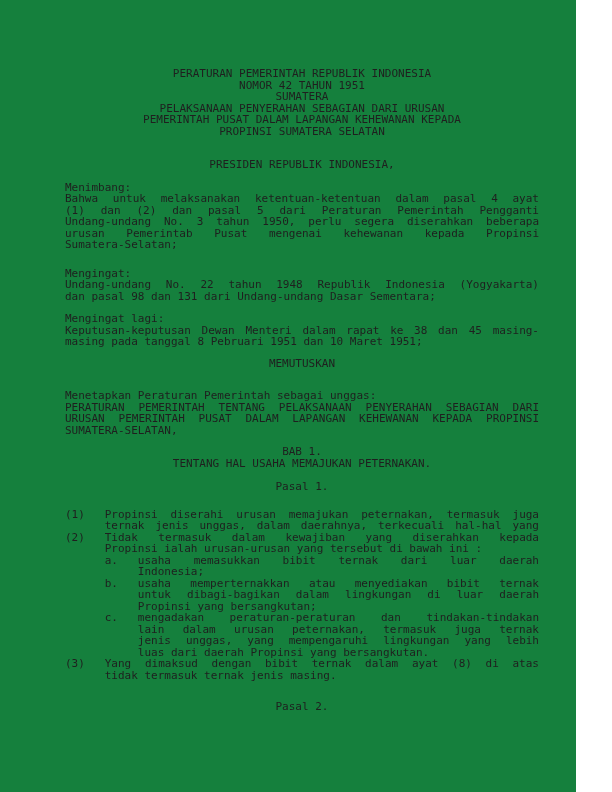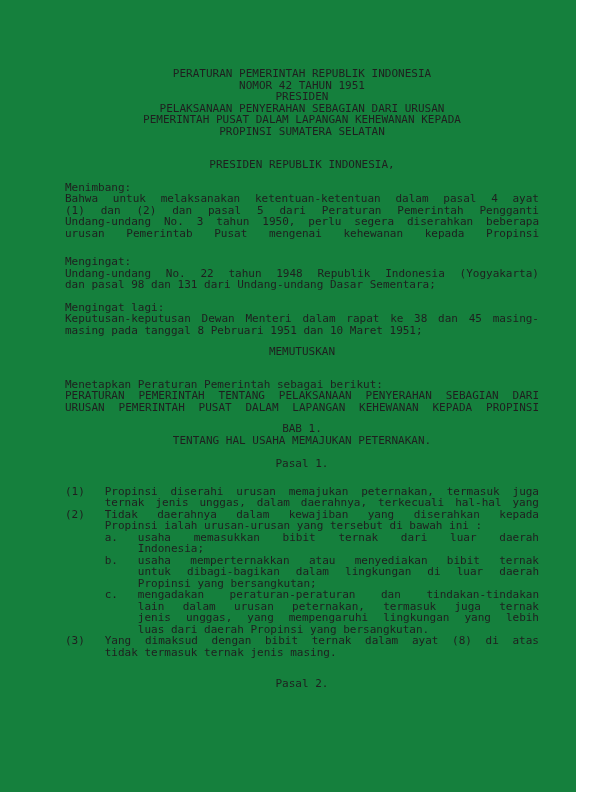--- a/index.html
+++ b/index.html
@@ -42,64 +42,66 @@
   }
 </style>
 </head>
 <body>
 
 <div class="page">
   <div class="content" id="doc-content">
       <div class="block center" style="margin-top: 0px;">
         <div class="line"><span>PERATURAN PEMERINTAH REPUBLIK INDONESIA</span></div>
         <div class="line"><span>NOMOR 42 TAHUN 1951</span></div>
-        <div class="line"><span>PRESIDEN</span></div>
+        <div class="line"><span>SUMATERA</span></div>
         <div class="line"><span>PELAKSANAAN PENYERAHAN SEBAGIAN DARI URUSAN</span></div>
         <div class="line"><span>PEMERINTAH PUSAT DALAM LAPANGAN KEHEWANAN KEPADA</span></div>
         <div class="line"><span>PROPINSI SUMATERA SELATAN</span></div>
       </div>
       <div class="block center" style="margin-top: 22px;">
         <div class="line"><span>PRESIDEN REPUBLIK INDONESIA,</span></div>
       </div>
       <div class="block" style="margin-top: 11px;">
         <div class="line"><span>Menimbang:</span></div>
         <div class="line justify"><span>Bahwa untuk melaksanakan ketentuan-ketentuan dalam pasal 4 ayat</span></div>
         <div class="line justify"><span>(1) dan (2) dan pasal 5 dari Peraturan Pemerintah Pengganti</span></div>
         <div class="line justify"><span>Undang-undang No. 3 tahun 1950, perlu segera diserahkan beberapa</span></div>
         <div class="line justify"><span>urusan Pemerintab Pusat mengenai kehewanan kepada Propinsi</span></div>
+        <div class="line"><span>Sumatera-Selatan;</span></div>
       </div>
       <div class="block" style="margin-top: 17px;">
         <div class="line"><span>Mengingat:</span></div>
         <div class="line justify"><span>Undang-undang No. 22 tahun 1948 Republik Indonesia (Yogyakarta)</span></div>
         <div class="line"><span>dan pasal 98 dan 131 dari Undang-undang Dasar Sementara;</span></div>
       </div>
       <div class="block" style="margin-top: 11px;">
         <div class="line"><span>Mengingat lagi:</span></div>
         <div class="line justify"><span>Keputusan-keputusan Dewan Menteri dalam rapat ke 38 dan 45 masing-</span></div>
         <div class="line"><span>masing pada tanggal 8 Pebruari 1951 dan 10 Maret 1951;</span></div>
       </div>
       <div class="block center" style="margin-top: 10px;">
         <div class="line"><span>MEMUTUSKAN</span></div>
       </div>
       <div class="block" style="margin-top: 21px;">
-        <div class="line"><span>Menetapkan Peraturan Pemerintah sebagai berikut:</span></div>
+        <div class="line"><span>Menetapkan Peraturan Pemerintah sebagai unggas:</span></div>
         <div class="line justify"><span>PERATURAN PEMERINTAH TENTANG PELAKSANAAN PENYERAHAN SEBAGIAN DARI</span></div>
         <div class="line justify"><span>URUSAN PEMERINTAH PUSAT DALAM LAPANGAN KEHEWANAN KEPADA PROPINSI</span></div>
+        <div class="line"><span>SUMATERA-SELATAN,</span></div>
       </div>
       <div class="block center" style="margin-top: 10px;">
         <div class="line"><span>BAB 1.</span></div>
         <div class="line"><span>TENTANG HAL USAHA MEMAJUKAN PETERNAKAN.</span></div>
       </div>
       <div class="block center" style="margin-top: 12px;">
         <div class="line"><span>Pasal 1.</span></div>
       </div>
       <div class="block" style="margin-top: 16px;">
         <div class="line justify" style="padding-left: 6ch;"><span class="marker" style="left: 0ch;">(1)</span><span>Propinsi diserahi urusan memajukan peternakan, termasuk juga</span></div>
         <div class="line justify" style="padding-left: 6ch;"><span>ternak jenis unggas, dalam daerahnya, terkecuali hal-hal yang</span></div>
-        <div class="line justify" style="padding-left: 6ch;"><span class="marker" style="left: 0ch;">(2)</span><span>Tidak daerahnya dalam kewajiban yang diserahkan kepada</span></div>
+        <div class="line justify" style="padding-left: 6ch;"><span class="marker" style="left: 0ch;">(2)</span><span>Tidak termasuk dalam kewajiban yang diserahkan kepada</span></div>
         <div class="line" style="padding-left: 6ch;"><span>Propinsi ialah urusan-urusan yang tersebut di bawah ini :</span></div>
         <div class="line justify" style="padding-left: 11ch;"><span class="marker" style="left: 6ch;">a.</span><span>usaha memasukkan bibit ternak dari luar daerah</span></div>
         <div class="line" style="padding-left: 11ch;"><span>Indonesia;</span></div>
         <div class="line justify" style="padding-left: 11ch;"><span class="marker" style="left: 6ch;">b.</span><span>usaha memperternakkan atau menyediakan bibit ternak</span></div>
         <div class="line justify" style="padding-left: 11ch;"><span>untuk dibagi-bagikan dalam lingkungan di luar daerah</span></div>
         <div class="line" style="padding-left: 11ch;"><span>Propinsi yang bersangkutan;</span></div>
         <div class="line justify" style="padding-left: 11ch;"><span class="marker" style="left: 6ch;">c.</span><span>mengadakan peraturan-peraturan dan tindakan-tindakan</span></div>
         <div class="line justify" style="padding-left: 11ch;"><span>lain dalam urusan peternakan, termasuk juga ternak</span></div>
         <div class="line justify" style="padding-left: 11ch;"><span>jenis unggas, yang mempengaruhi lingkungan yang lebih</span></div>
         <div class="line" style="padding-left: 11ch;"><span>luas dari daerah Propinsi yang bersangkutan.</span></div>

